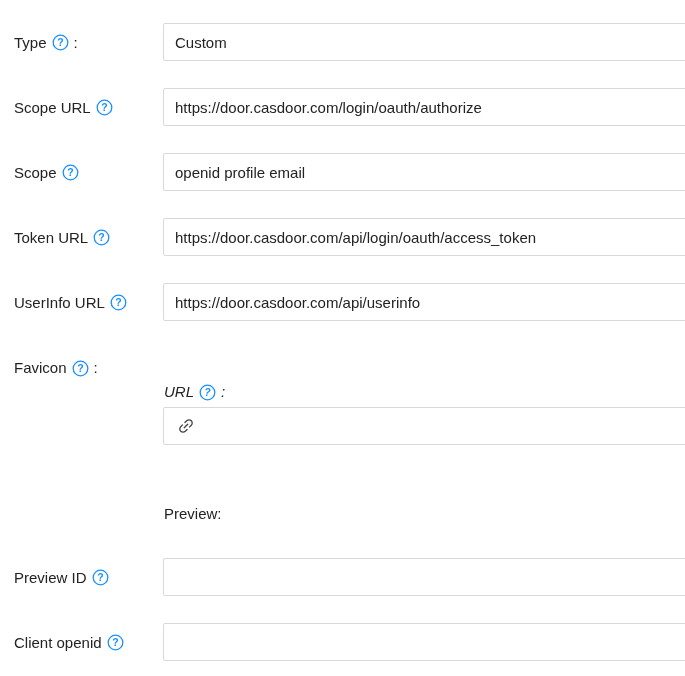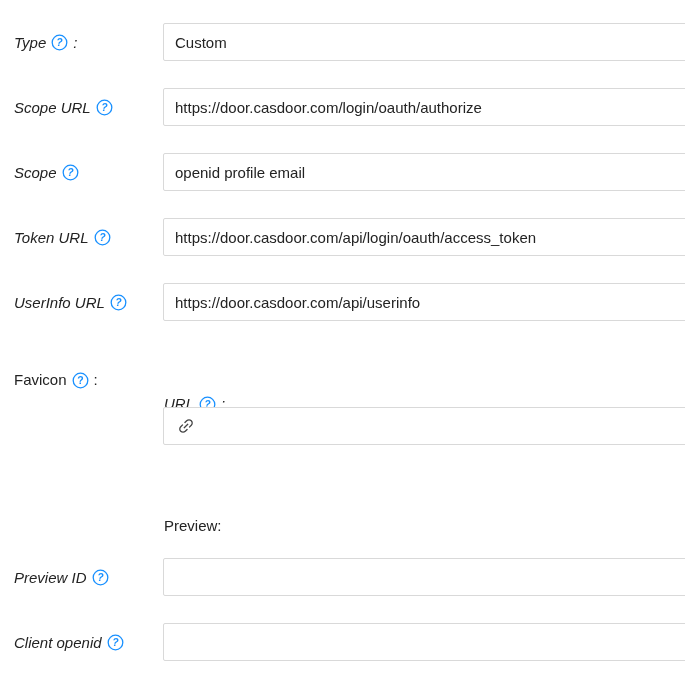--- a/index.html
+++ b/index.html
@@ -22,21 +22,20 @@
   }
   .label {
     margin-left: 14px;
     flex: 0 0 149px;
     display: flex;
     align-items: center;
     gap: 5px;
     font-size: 15px;
     color: #232323;
     white-space: nowrap;
-    font-style: italic;
   }
   .qicon {
     width: 17px; height: 17px;
     display: inline-flex;
     flex: 0 0 17px;
     cursor: pointer;
   }
   .field {
     flex: 1;
     height: 38px;
@@ -70,21 +69,20 @@
   .link-icon-wrap { display: inline-flex; align-items: center; }
   .static-label {
     position: absolute;
     font-size: 15px;
     line-height: 18px;
     display: flex;
     align-items: center;
     gap: 5px;
     white-space: nowrap;
     color: #232323;
-    margin-top: 12px;
   }
   .fav-input-row {
     position: absolute;
     left: 163px;
     right: -110px;
     top: 407px;
     height: 38px;
     display: flex;
   }
 </style>

